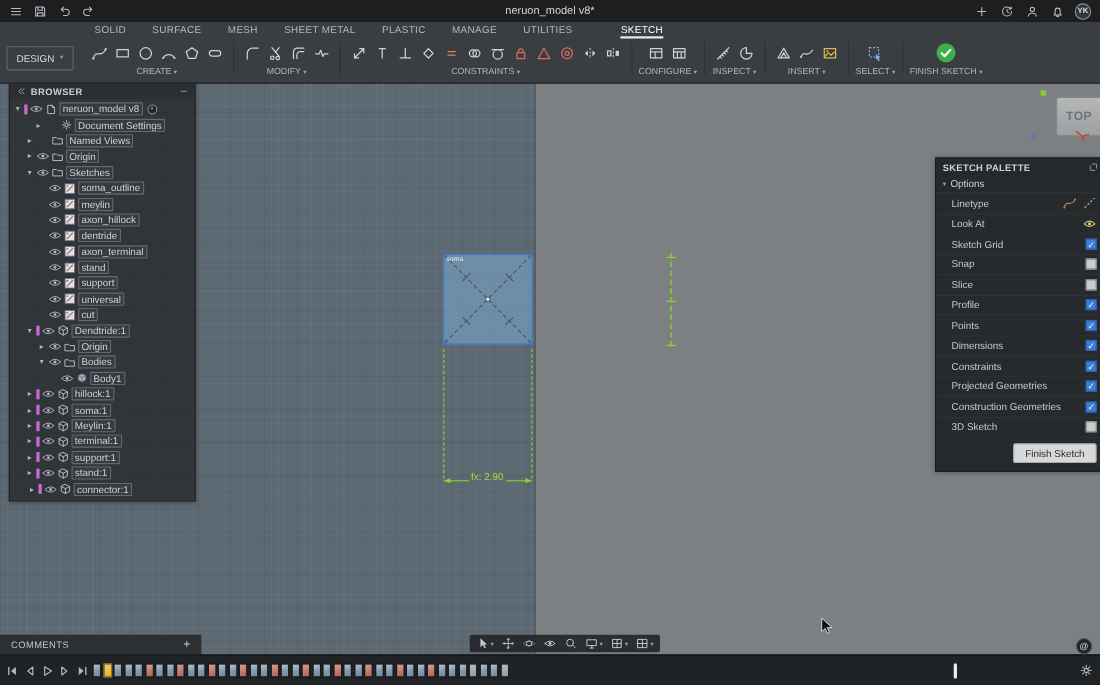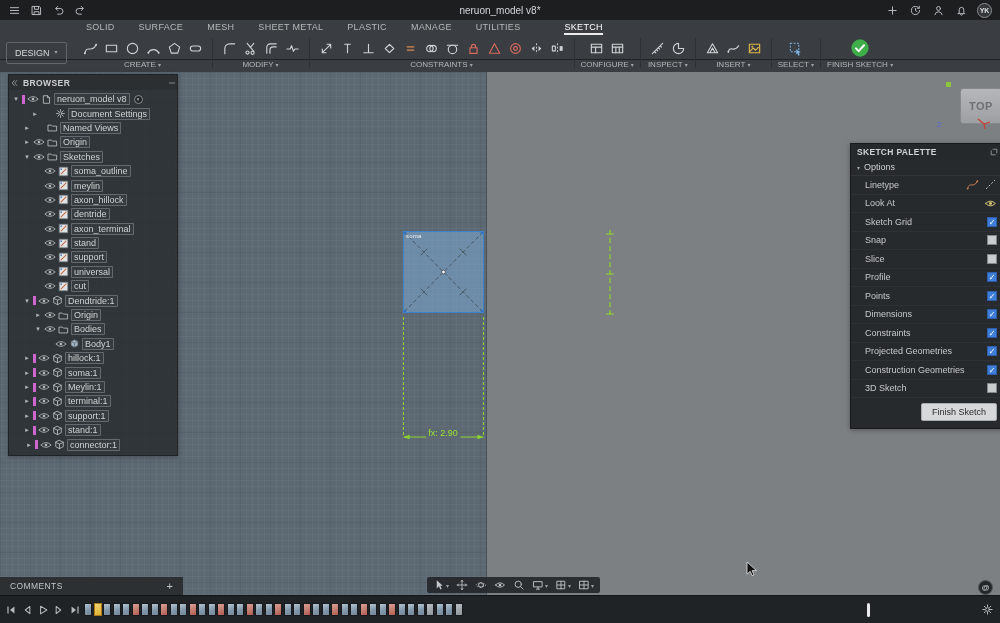--- a/index.html
+++ b/index.html
@@ -10,21 +10,21 @@
   
   .titlebar{position:absolute;top:0;left:0;right:0;height:20px;background:#1c1e20;display:flex;align-items:center;padding:0 8px;z-index:40;}
   .tb-left{display:flex;gap:9px;align-items:center;color:#b9bdc0;}
   .tbi{width:13px;height:13px;display:inline-block;}
   .tbi svg{width:100%;height:100%;display:block;}
   .tb-title{position:absolute;left:0;right:0;text-align:center;font-size:10px;color:#d3d6d8;pointer-events:none;}
   .tb-right{margin-left:auto;display:flex;gap:10px;align-items:center;color:#b9bdc0;z-index:2;}
   .avatar{width:15px;height:15px;border-radius:50%;background:#33373a;border:1px solid #8a8e91;color:#dfe2e4;font-size:7px;font-weight:bold;display:flex;align-items:center;justify-content:center;margin-left:9px;z-index:2;}
 
   
-  .ribbon{position:absolute;top:20px;left:0;right:0;height:40px;background:#3a3e42;border-bottom:1px solid #1f2123;z-index:30;}
+  .ribbon{position:absolute;top:20px;left:0;right:0;height:56px;background:#3a3e42;border-bottom:1px solid #1f2123;z-index:30;}
   .tabs-row{display:flex;align-items:center;height:15px;padding-left:86px;font-size:9px;color:#b4b8ba;}
   .tab{margin-right:24px;letter-spacing:.3px;height:15px;display:flex;align-items:center;border-bottom:2px solid transparent;cursor:default;white-space:nowrap;}
   .tab.active{color:#ffffff;border-bottom-color:#ececec;margin-left:20px;}
   .tools-row{display:flex;align-items:stretch;height:36px;padding-left:6px;}
   .design-btn{align-self:center;display:flex;align-items:flex-start;gap:5px;border:1px solid #63676b;border-radius:2px;color:#d6d9db;font-size:9px;padding:5px 8px;margin-right:10px;white-space:nowrap;}
   .groups{display:flex;align-items:stretch;}
   .group{display:flex;flex-direction:column;align-items:center;padding:1px 3px;}
   .gi{display:flex;align-items:center;height:24px;}
   .tool{width:21px;height:21px;display:flex;align-items:center;justify-content:center;color:#ced2d4;}
   .tool svg{width:15px;height:15px;display:block;}
@@ -52,21 +52,21 @@
   .axis-svg{position:absolute;left:603px;top:156px;width:14px;height:92px;}
   .viewcube{position:absolute;left:936px;top:10px;width:56px;height:52px;}
   .vc-cube{position:absolute;left:24px;top:6px;width:42px;height:36px;background:linear-gradient(#b5b7b9,#9da0a2);border:1px solid #86898b;border-radius:3px;color:#6e7173;font-size:11px;font-weight:bold;display:flex;align-items:center;justify-content:center;letter-spacing:.5px;}
   .vc-green{position:absolute;left:10px;top:0;width:5px;height:5px;background:#8cc63e;}
   .vc-blue2{position:absolute;left:1px;top:38px;color:#5566dd;font-size:8px;}
   .vc-red{position:absolute;right:1px;top:36px;width:14px;height:12px;}
   .cursor-svg{position:absolute;left:746px;top:489px;width:12px;height:17px;}
 
   
   .browser{position:absolute;left:8px;top:74px;width:170px;background:rgba(38,41,44,.82);border:1px solid rgba(18,20,22,.55);z-index:20;box-shadow:0 1px 4px rgba(0,0,0,.3);padding-bottom:3px;}
-  .bheader{height:15px;background:#2c2f32;display:flex;align-items:center;padding:0 0;gap:4px;}
+  .bheader{height:15px;background:#2c2f32;display:flex;align-items:center;padding:0 5px;gap:4px;}
   .bicon{width:10px;height:10px;color:#a7abad;}
   .bicon svg{width:100%;height:100%;display:block;}
   .bh-label{font-size:8.5px;font-weight:bold;color:#cdd0d2;letter-spacing:.4px;flex:1;}
   .btree{padding-top:2px;}
   .brow{display:flex;align-items:center;height:14.4px;gap:2px;white-space:nowrap;}
   .chev{width:8px;font-size:7px;color:#b0b4b6;text-align:center;flex:none;}
   .strip{width:3px;height:9px;background:#cf66cf;flex:none;}
   .beye{width:12px;height:8px;color:#b6babc;flex:none;}
   .beye svg{width:100%;height:100%;display:block;}
   .beye.none{visibility:hidden;}

